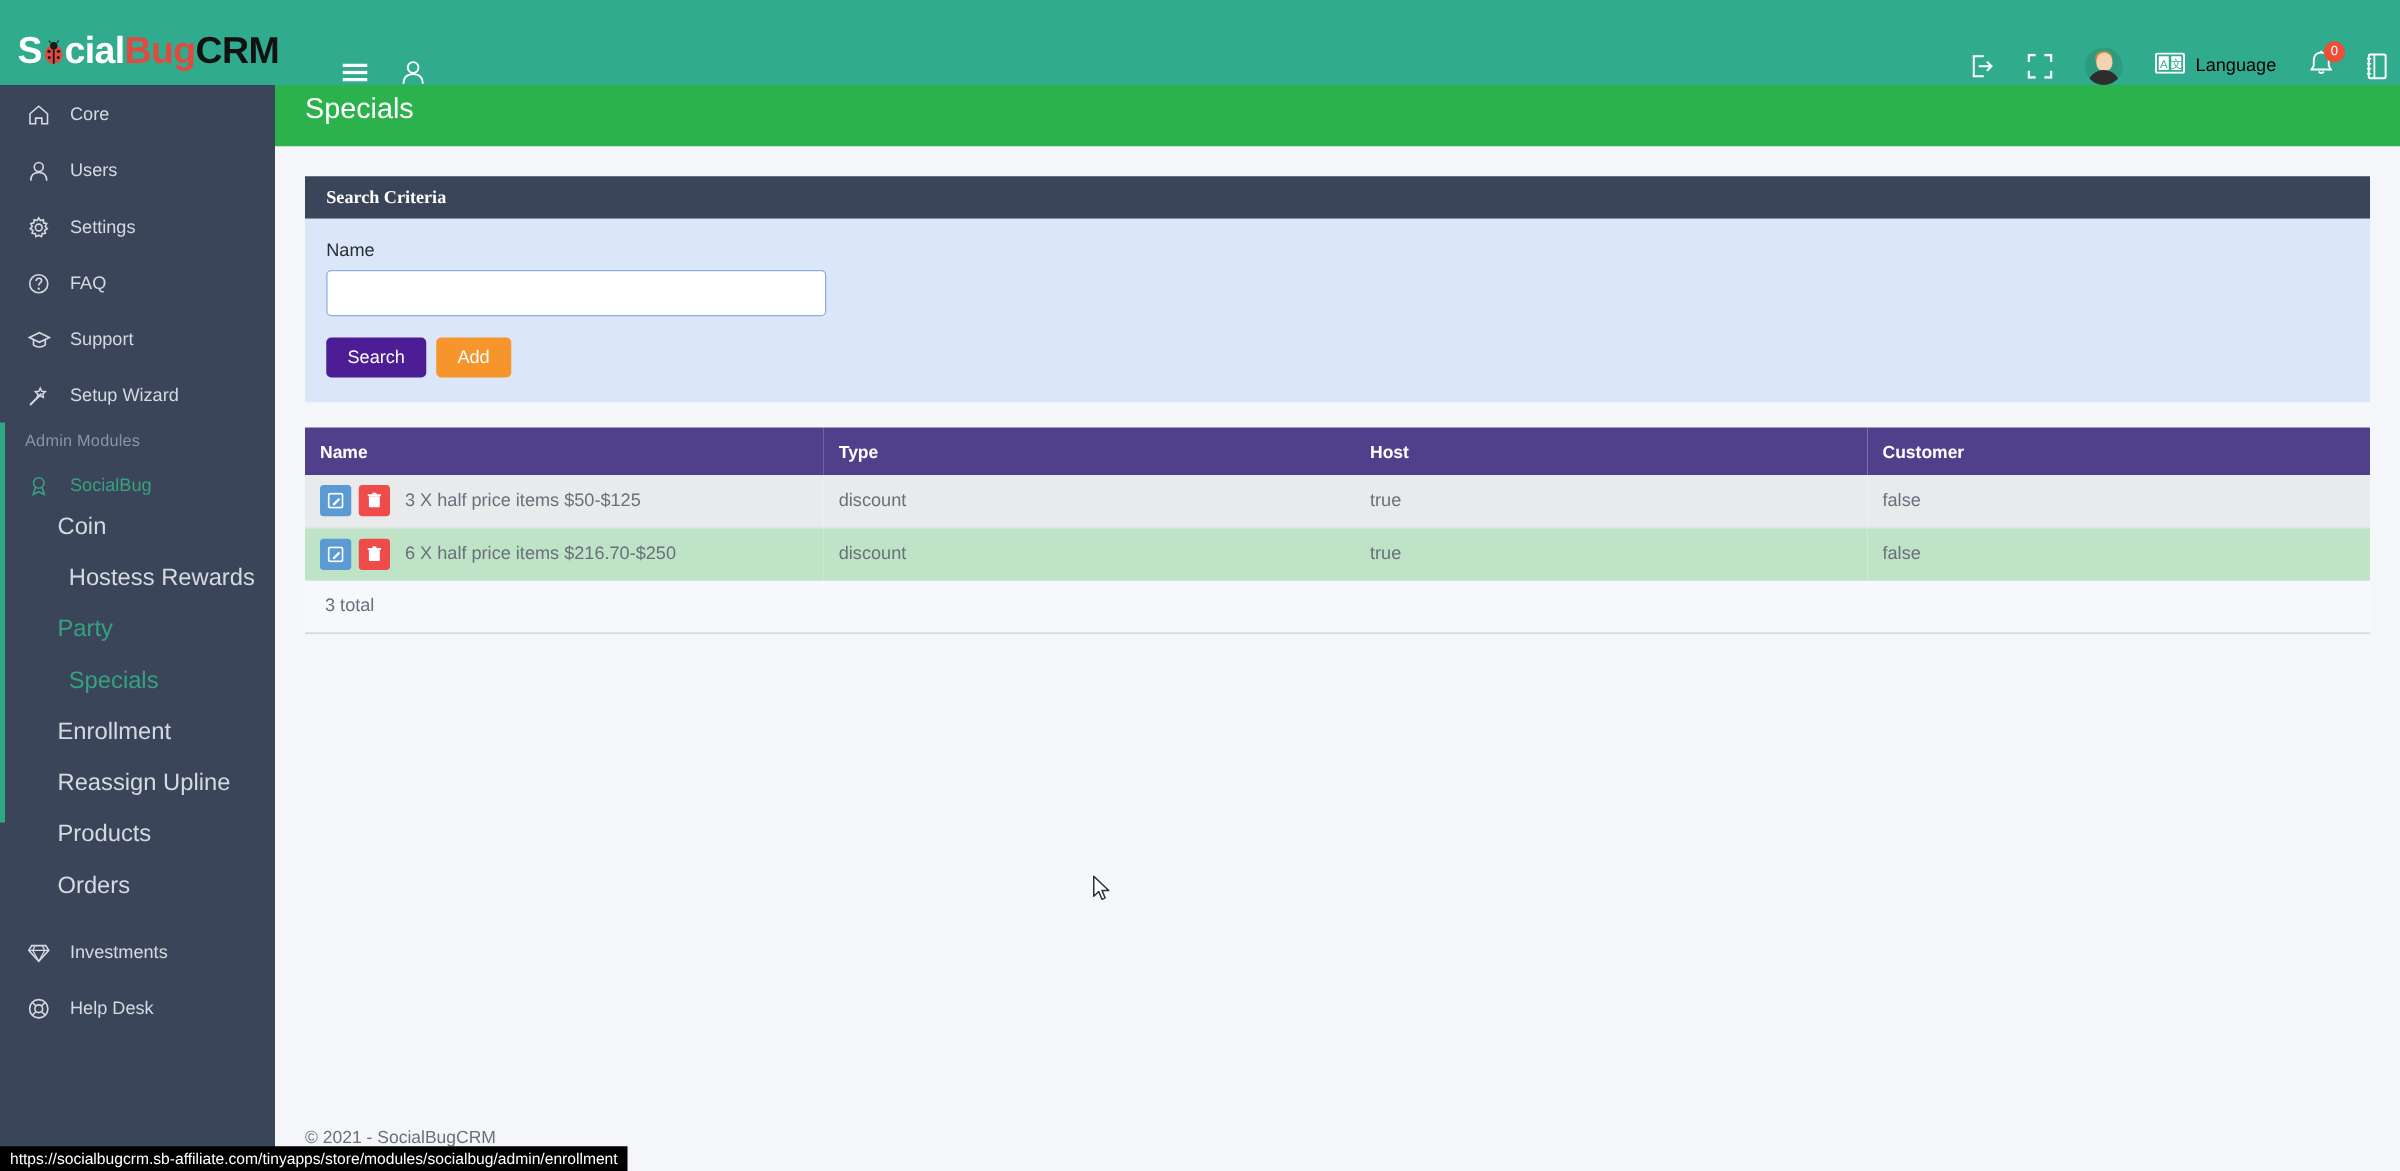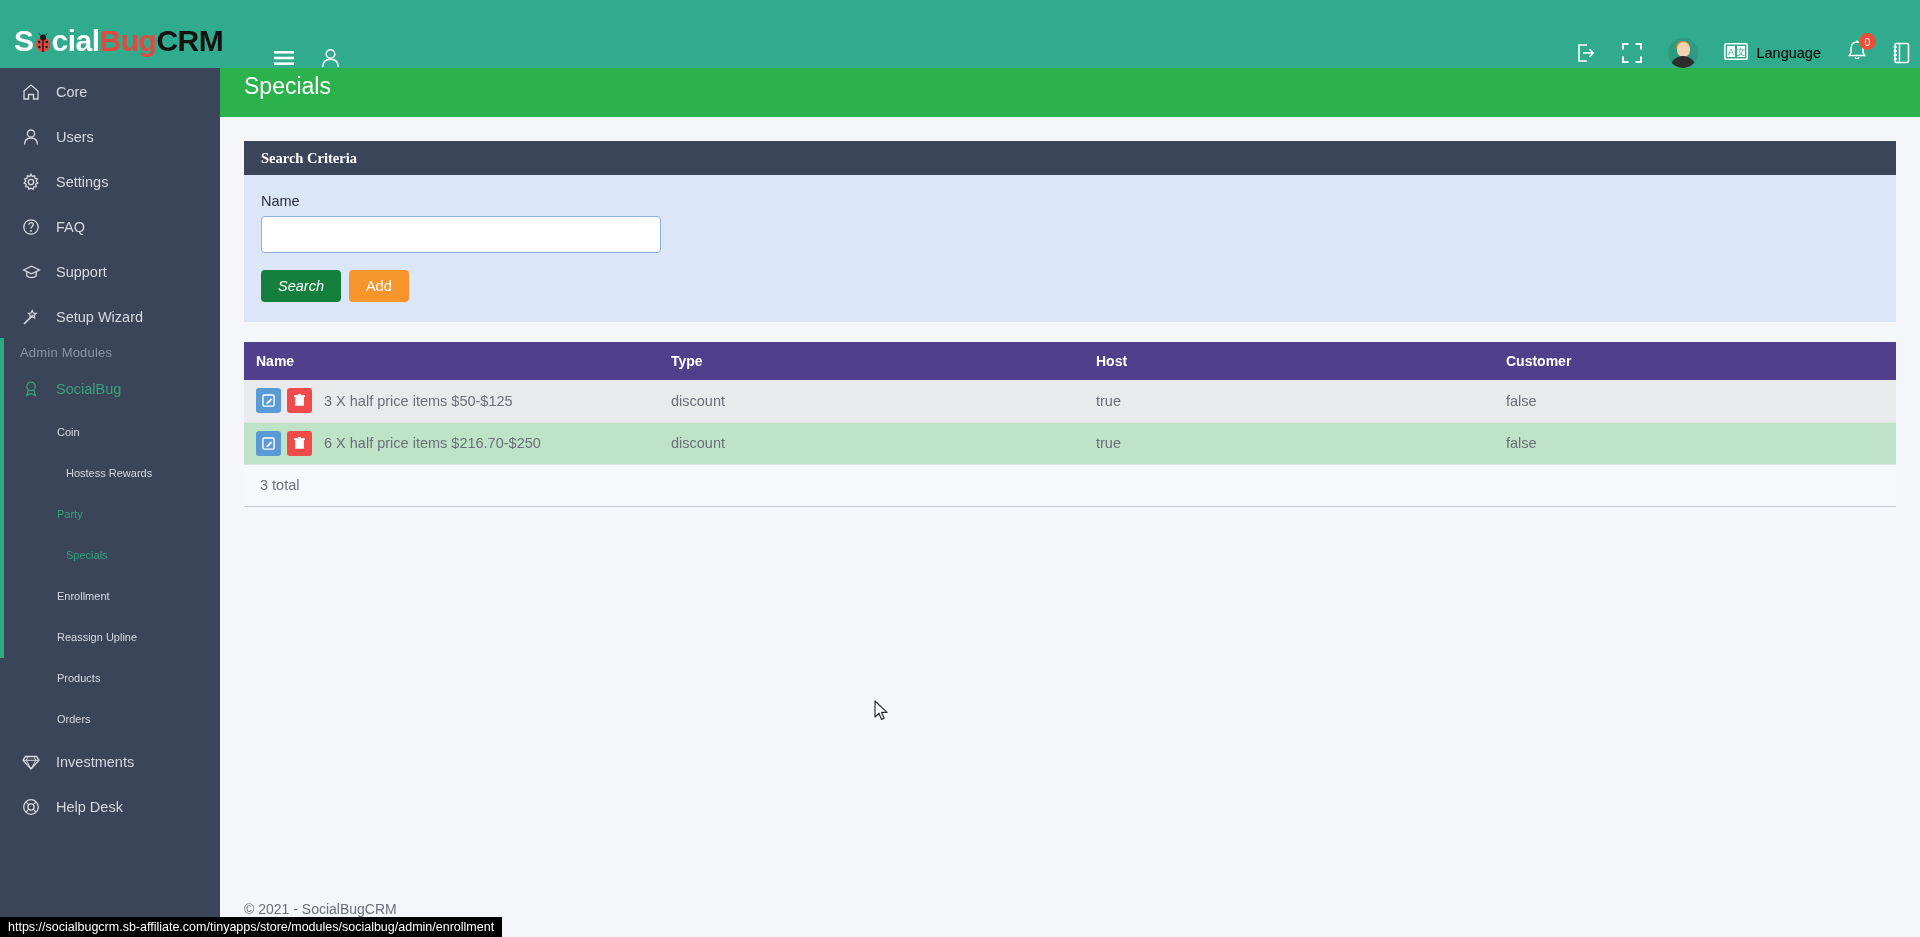--- a/index.html
+++ b/index.html
@@ -85,22 +85,22 @@
     display: flex; align-items: center; height: 45px;
     padding-left: 22px; color: #d5d9e2; font-size: 14.5px;
     cursor: pointer; position: relative;
   }
   .sb-item .sb-ico {
     width: 22px; display: flex; align-items: center; justify-content: flex-start;
     margin-right: 12px; flex: 0 0 22px;
   }
   .sb-item-label { white-space: nowrap; }
   .sb-sub {
-    display: flex; align-items: center; height: 41px;
-    padding-left: 46px; color: #d5d9e2; font-size: 11px; cursor: pointer; margin-left: 11px;
+    display: flex; height: 41px;
+    padding-left: 46px; color: #d5d9e2; font-size: 19px; cursor: pointer;
   }
   .sb-sub.green { color: #36a17f; }
   .sb-sub.deep { padding-left: 55px; }
   .sb-item.green .sb-item-label, .sb-item.green .sb-ico { color: #36a17f; }
   .green-rail {
     position: absolute; left: 0; width: 4px; background: #2fa884;
   }
 
   
   .content {
@@ -130,21 +130,21 @@
     width: 400px; height: 37px; border: 1px solid #8ab0dd; border-radius: 4px;
     background: #fff; outline: none; padding: 0 10px;
     font-family: "Liberation Sans", sans-serif; font-size: 14.5px;
   }
   .btn-row { margin-top: 17px; display: flex; gap: 8px; }
   .btn {
     border: none; border-radius: 4px; color: #fff;
     font-size: 14.5px; height: 32px; padding: 0 17px; cursor: pointer;
     font-family: "Liberation Sans", sans-serif;
   }
-  .btn-search { background: #15803d; font-style: italic; }
+  .btn-search { background: #4c1d95; }
   .btn-add { background: #f5952b; }
 
   
   .table-wrap { margin-top: 20px; background: #fff; }
   table { width: 100%; border-collapse: collapse; table-layout: fixed; }
   thead th {
     background: #50408c; color: #fff; text-align: left;
     font-size: 14px; font-weight: bold; height: 38px; padding: 0 0 0 12px;
   }
   th.c-name { width: 415px; }

